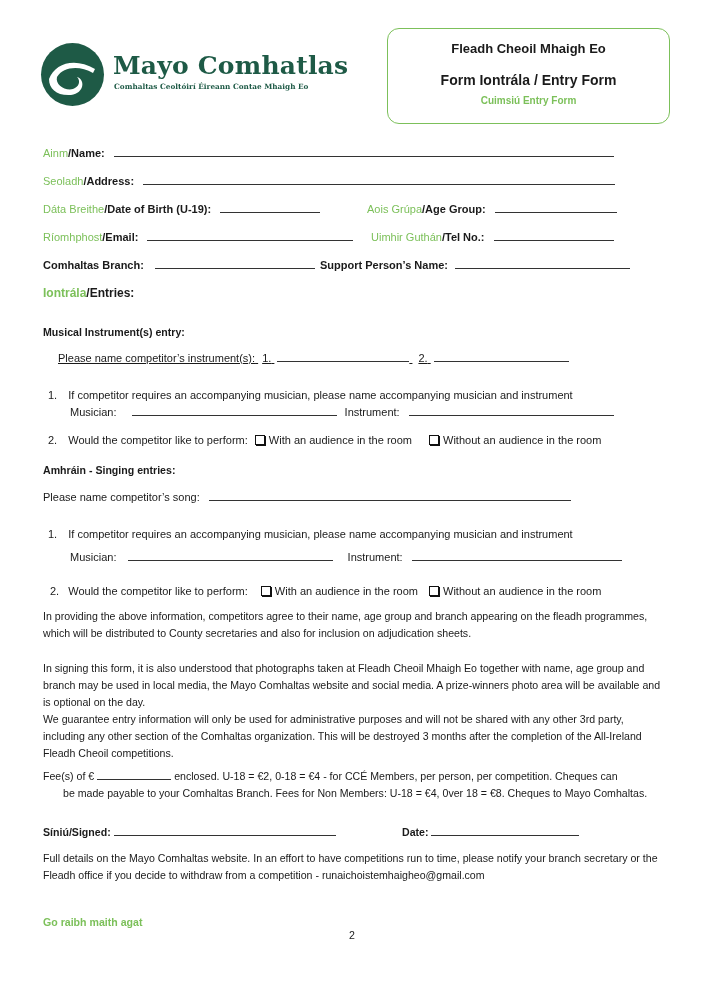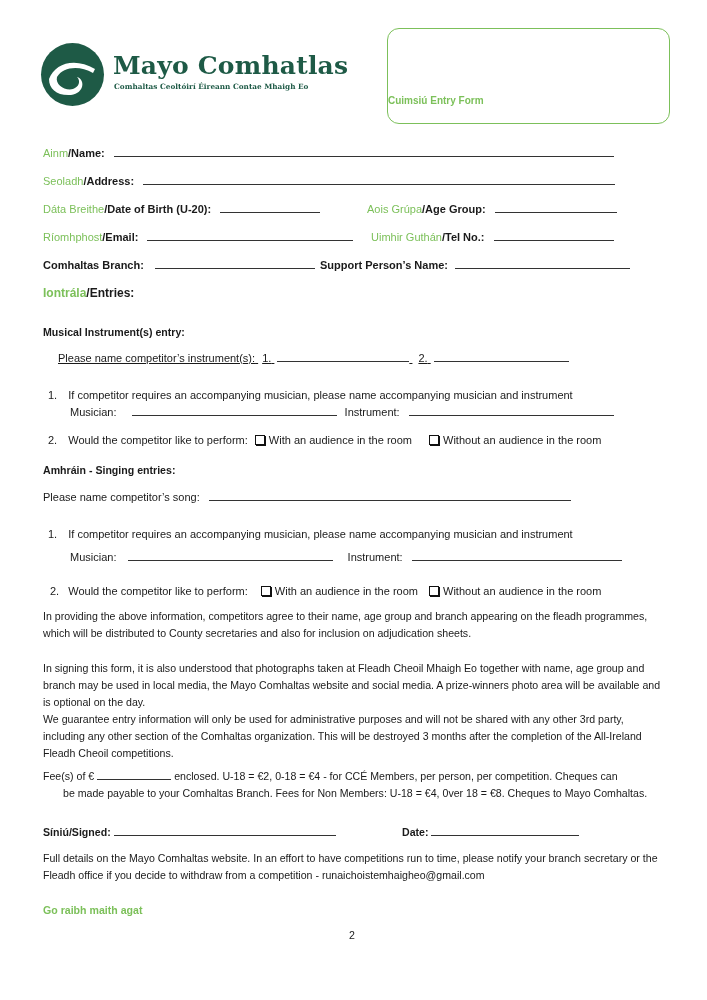--- a/index.html
+++ b/index.html
@@ -1,62 +1,64 @@
 <!DOCTYPE html>
 <html><head>
 <meta charset="utf-8">
 <style>
   html, body { margin: 0; padding: 0; background: #ffffff; }
   body { width: 707px; height: 1000px; position: relative; overflow: hidden;
          font-family: "Liberation Sans", sans-serif; color: #1a1a1a; font-size: 11px; }
   .abs { position: absolute; white-space: nowrap; }
-  .green { color: #7cc05a; }
+  .green { color: #7cc05a; margin-top: 12px; }
   .bold { font-weight: bold; }
   .u { display: inline-block; border-bottom: 1px solid #333; height: 9px; vertical-align: baseline; }
   .box { display: inline-block; width: 8px; height: 8px; border: 1.4px solid #111; margin-right: 4px; vertical-align: -1px; box-shadow: 1px 1px 0 #111; }
   .para { position: absolute; left: 43px; width: 625px; font-size: 10.6px; line-height: 17px; white-space: normal; }
 
   
   #logo-circle { position: absolute; left: 41px; top: 43px; width: 63px; height: 63px; border-radius: 50%; background: #1e5a46; }
   #logo-title { position: absolute; left: 113px; top: 51px; font-family: "DejaVu Serif", serif; font-weight: bold; font-size: 25px; color: #1e5a46; letter-spacing: 0.2px; }
   #logo-sub { position: absolute; left: 114px; top: 82px; font-family: "DejaVu Serif", serif; font-weight: bold; font-size: 7.3px; color: #1e5a46; }
 
   
   #header-box { position: absolute; left: 387px; top: 28px; width: 281px; height: 94px; border: 1.5px solid #7cc05a; border-radius: 12px; }
   #hb-t1 { position: absolute; left: 0; right: 0; top: 12px; text-align: center; font-weight: bold; font-size: 13px; }
   #hb-t2 { position: absolute; left: 0; right: 0; top: 43px; text-align: center; font-weight: bold; font-size: 14px; }
-  #hb-t3 { position: absolute; left: 0; right: 0; top: 66px; text-align: left; font-weight: bold; font-size: 10px; color: #7cc05a; }
+  #hb-t3 { position: absolute; left: 0; right: 0; top: 66px; text-align: center; font-weight: bold; font-size: 10px; color: #7cc05a; }
 </style>
 </head>
 <body>
 
 <div id="logo-circle">
   <svg width="63" height="63" viewBox="0 0 63 63">
     <path d="M8 36 C14 20, 34 14, 54 26 L52 30 C38 22, 22 24, 16 34 C14 42, 24 48, 32 46 C38 44, 40 38, 36 34 C44 36, 44 50, 30 52 C16 53, 8 46, 8 36 Z" fill="#ffffff"></path>
   </svg>
 </div>
 <div id="logo-title">Mayo Comhatlas</div>
 <div id="logo-sub">Comhaltas Ceoltóirí Éireann Contae Mhaigh Eo</div>
 
 <div id="header-box">
+  <div id="hb-t1">Fleadh Cheoil Mhaigh Eo</div>
+  <div id="hb-t2">Form Iontrála / Entry Form</div>
   <div id="hb-t3">Cuimsiú Entry Form</div>
 </div>
 
 <div class="abs" style="left:43px; top:147px;">
   <span class="green">Ainm</span><span class="bold">/Name:</span>
   <span class="u" style="width:500px; margin-left:6px;"></span>
 </div>
 
 <div class="abs" style="left:43px; top:175px;">
   <span class="green">Seoladh</span><span class="bold">/Address:</span>
   <span class="u" style="width:472px; margin-left:6px;"></span>
 </div>
 
 <div class="abs" style="left:43px; top:203px;">
-  <span class="green">Dáta Breithe</span><span class="bold">/Date of Birth (U-20):</span>
+  <span class="green">Dáta Breithe</span><span class="bold">/Date of Birth (U-19):</span>
   <span class="u" style="width:100px; margin-left:6px;"></span>
 </div>
 <div class="abs" style="left:367px; top:203px;">
   <span class="green">Aois Grúpa</span><span class="bold">/Age Group:</span>
   <span class="u" style="width:122px; margin-left:6px;"></span>
 </div>
 
 <div class="abs" style="left:43px; top:231px;">
   <span class="green">Ríomhphost</span><span class="bold">/Email:</span>
   <span class="u" style="width:206px; margin-left:6px;"></span>

